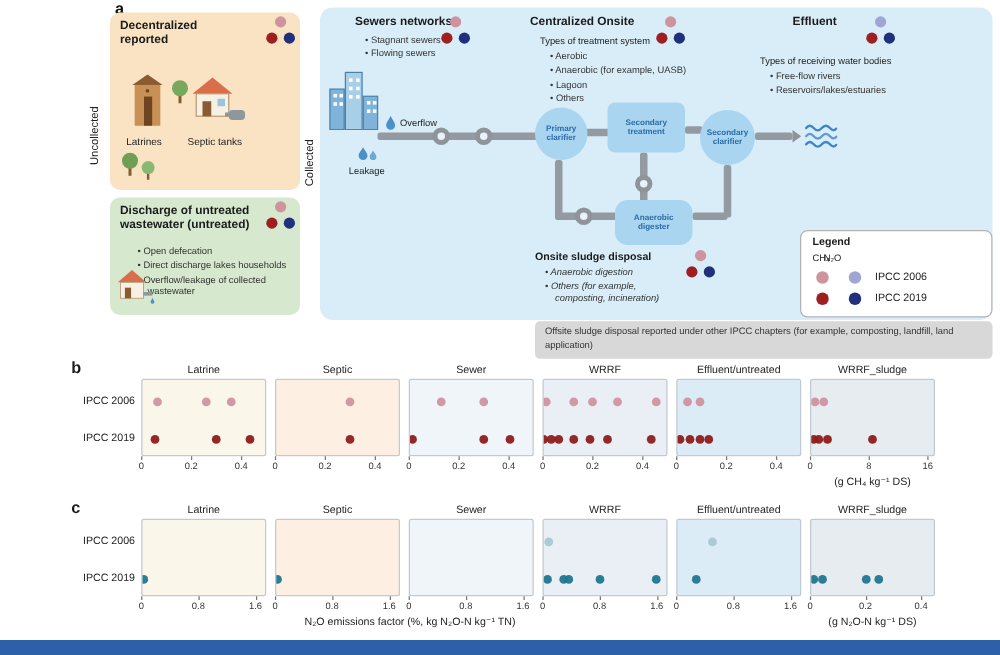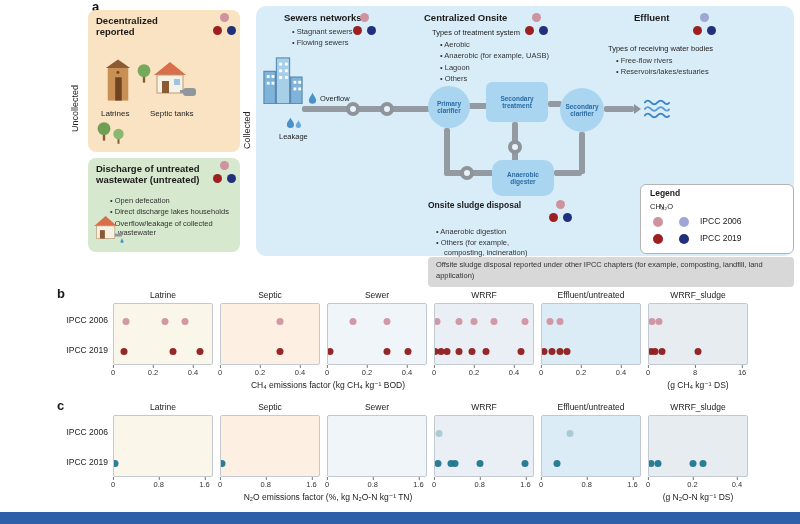--- a/index.html
+++ b/index.html
@@ -221,21 +221,21 @@
   <div class="proc" style="left:492px;top:160px;width:62px;height:36px;border-radius:10px;padding:2px;box-sizing:border-box;">Anaerobic digester</div>
 
   <div class="arrow-right" style="left:634px;top:104px;"></div>
   <svg class="abs" style="left:644px;top:96px;" width="26" height="24" viewBox="0 0 28 24">
     <path d="M1 6 q3 -4 6.5 0 q3.5 4 7 0 q3.5 -4 7 0 q3 3.5 5.5 0.5" stroke="#3d85c6" fill="none" stroke-width="2" stroke-linecap="round"></path>
     <path d="M1 13 q3 -4 6.5 0 q3.5 4 7 0 q3.5 -4 7 0 q3 3.5 5.5 0.5" stroke="#5d9bd4" fill="none" stroke-width="2" stroke-linecap="round"></path>
     <path d="M1 20 q3 -4 6.5 0 q3.5 4 7 0 q3.5 -4 7 0 q3 3.5 5.5 0.5" stroke="#3d85c6" fill="none" stroke-width="2" stroke-linecap="round"></path>
   </svg>
 
   <div class="btitle" style="left:428px;top:200px;font-size:8.5px;">Onsite sludge disposal</div>
-  <div class="bullets" style="left:436px;top:227px;width:110px;">
+  <div class="bullets" style="left:436px;top:213px;width:110px;font-style:italic;">
       <div class="bullet">• Anaerobic digestion</div>
       <div class="bullet">• Others (for example, composting, incineration)</div>
     </div>
   <div class="markgrp" style="left:548px;top:200px;">
     <span class="mk" style="background:var(--ch4-2006,#cf93a0);"></span>
     <div class="mkrow">
       <span class="mk" style="background:var(--ch4-2019,#9e1f1f);"></span>
       <span class="mk" style="background:var(--n2o-2019,#20307d);"></span>
     </div>
   </div>
@@ -350,21 +350,20 @@
             <span class="pdot" style="left: 12.9412%; top: 44px; background: rgb(142, 28, 28);"></span>
             <span class="pdot" style="left: 50%; top: 44px; background: rgb(142, 28, 28);"></span>
           </div>
           <div class="plot-ticks">
             <span class="tick" style="left: 0%;">0</span>
             <span class="tick" style="left: 47.0588%;">8</span>
             <span class="tick" style="left: 94.1176%;">16</span>
           </div>
         </div>
       </div>
-    <div class="xlabel main">CH₄ emissions factor (kg CH₄ kg⁻¹ BOD)</div>
     <div class="xlabel last">(g CH₄ kg⁻¹ DS)</div>
   </section>
 
   <section class="dotpanel" style="top:400px;">
     <div class="plab">c</div>
     <div class="rowlabel" style="top:27px;">IPCC 2006</div>
     <div class="rowlabel" style="top:57px;">IPCC 2019</div>
     <div class="plots">
         <div class="plot-cell">
           <div class="plot-title">Latrine</div>

